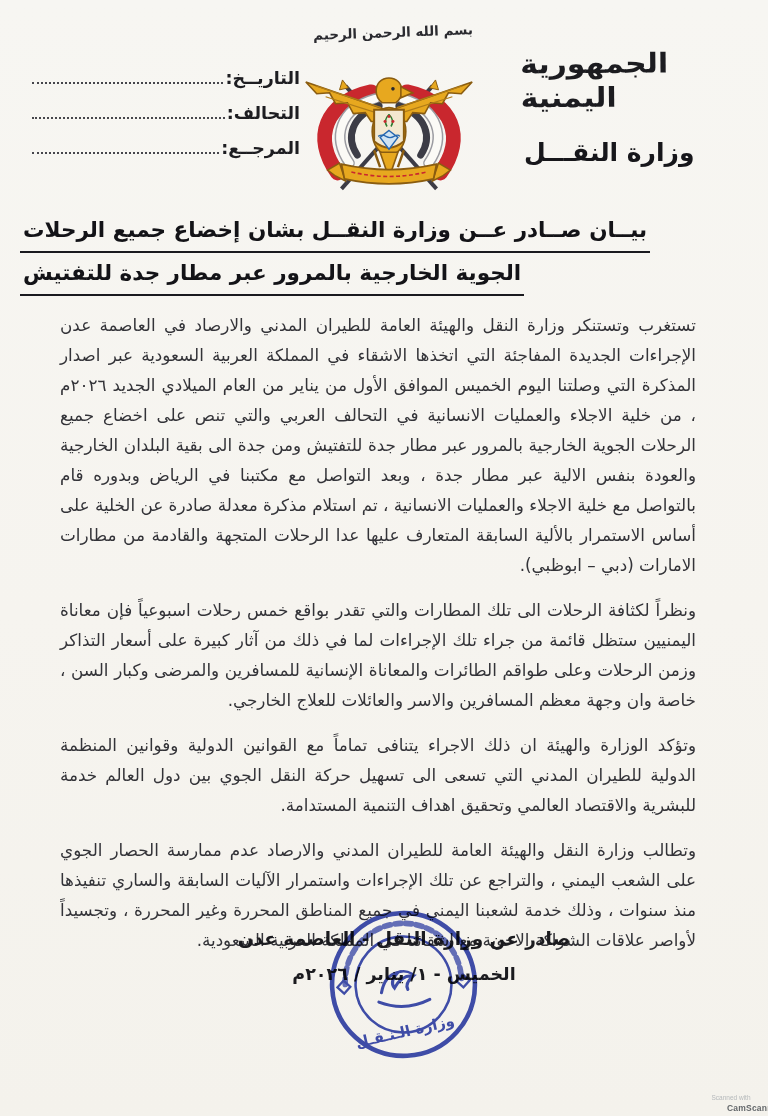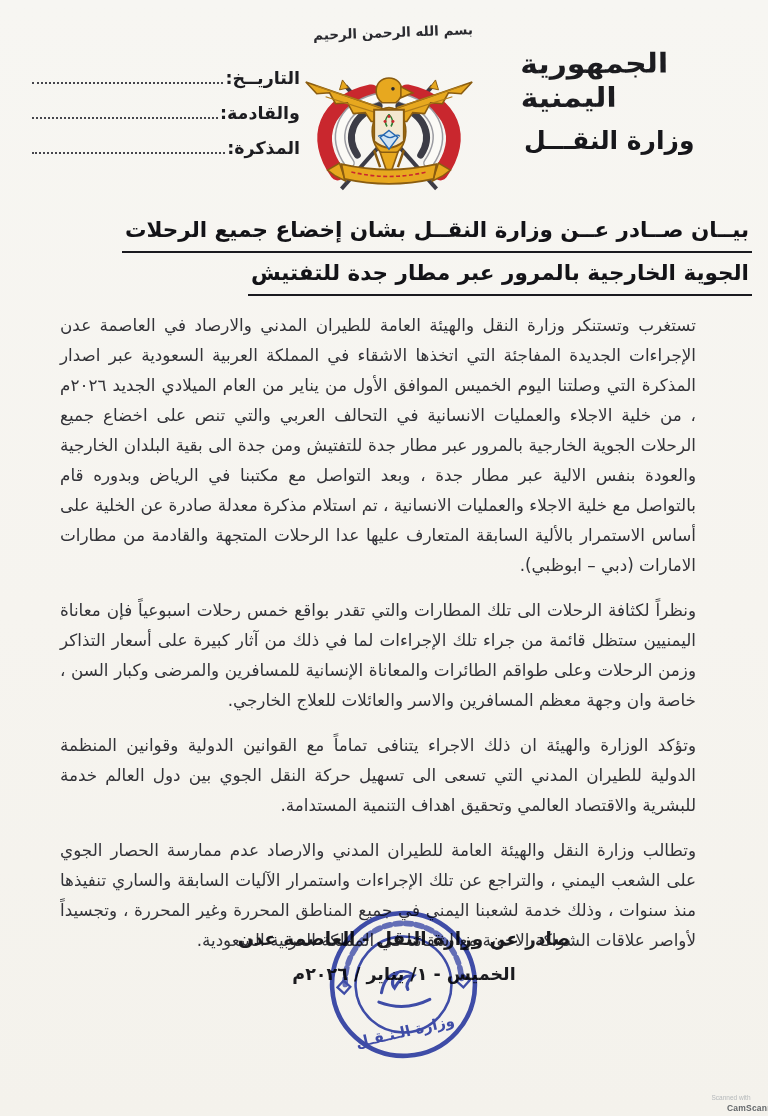--- a/index.html
+++ b/index.html
@@ -24,23 +24,23 @@
   }
   
   .emblem{position:absolute;top:52px;left:290px;width:198px;height:144px;}
   .emblem svg{width:100%;height:100%;}
   
   .brand{position:absolute;top:44px;right:4px;width:240px;text-align:left;direction:rtl;}
   .republic{
     font-size:29px;font-weight:800;color:#1c1c20;line-height:1.25;
     transform:scale(1.03,.94) rotate(-.5deg);letter-spacing:-1px;
   }
-  .ministry{margin-top:9px;font-size:25px;font-weight:800;color:#17171b;}
+  .ministry{margin-top:21px;font-size:25px;font-weight:800;color:#17171b;}
   
-  .doc-title{position:absolute;top:211px;left:0;right:16px;text-align:right;direction:rtl;line-height:37px;}
+  .doc-title{position:absolute;top:211px;left:0;right:16px;text-align:left;direction:rtl;line-height:37px;padding-left:20px;}
   .tline{
     display:inline-block;font-size:21.5px;font-weight:800;color:#131317;
     border-bottom:2.5px solid #1a1a1f;padding:0 3px 3px;margin-bottom:1px;
   }
   
   .body-text{
     position:absolute;top:310px;right:72px;left:60px;direction:rtl;
     text-align:justify;font-size:16.8px;line-height:30px;color:#333338;
   }
   .body-text p{margin:0 0 15px 0;}
@@ -71,25 +71,25 @@
 <body>
 
 <div class="page">
 
   <div class="ref-fields">
     <div class="ref-row">
       <span class="ref-label">التاريــخ:</span>
       <span class="ref-dots"></span>
     </div>
     <div class="ref-row">
-      <span class="ref-label">والقادمة:</span>
+      <span class="ref-label">التحالف:</span>
       <span class="ref-dots"></span>
     </div>
     <div class="ref-row">
-      <span class="ref-label">المذكرة:</span>
+      <span class="ref-label">المرجــع:</span>
       <span class="ref-dots"></span>
     </div>
   </div>
 
   <div class="bismillah">بسم الله الرحمن الرحيم</div>
 
   <div class="emblem">
     <svg viewBox="0 0 200 145" aria-hidden="true">
 
       <g stroke="#3c3c46" stroke-width="4">

